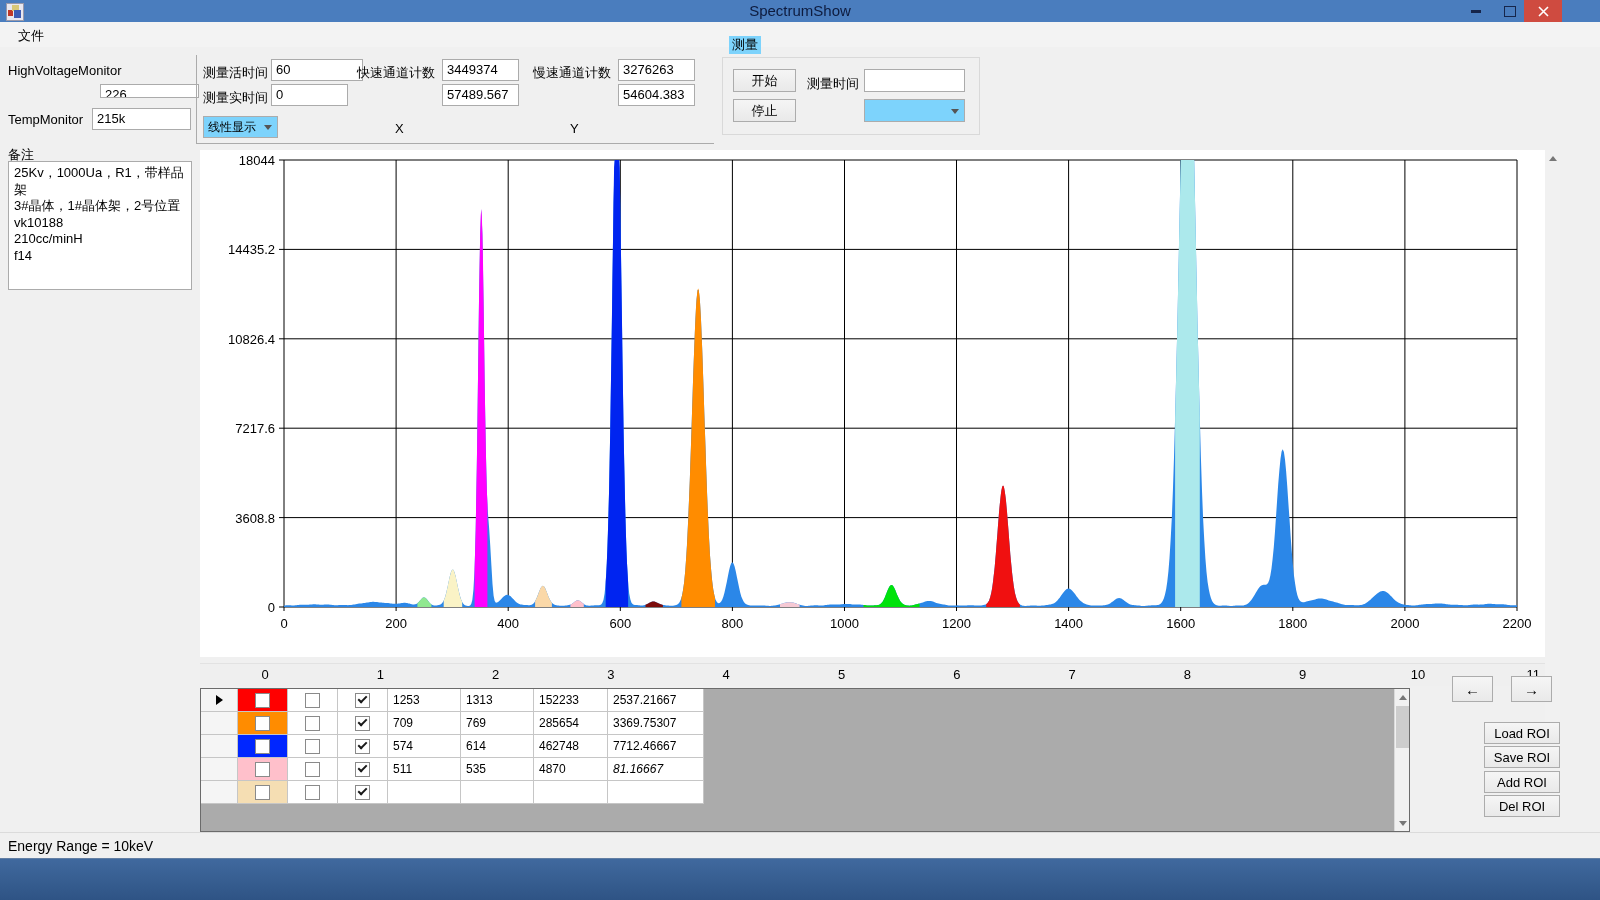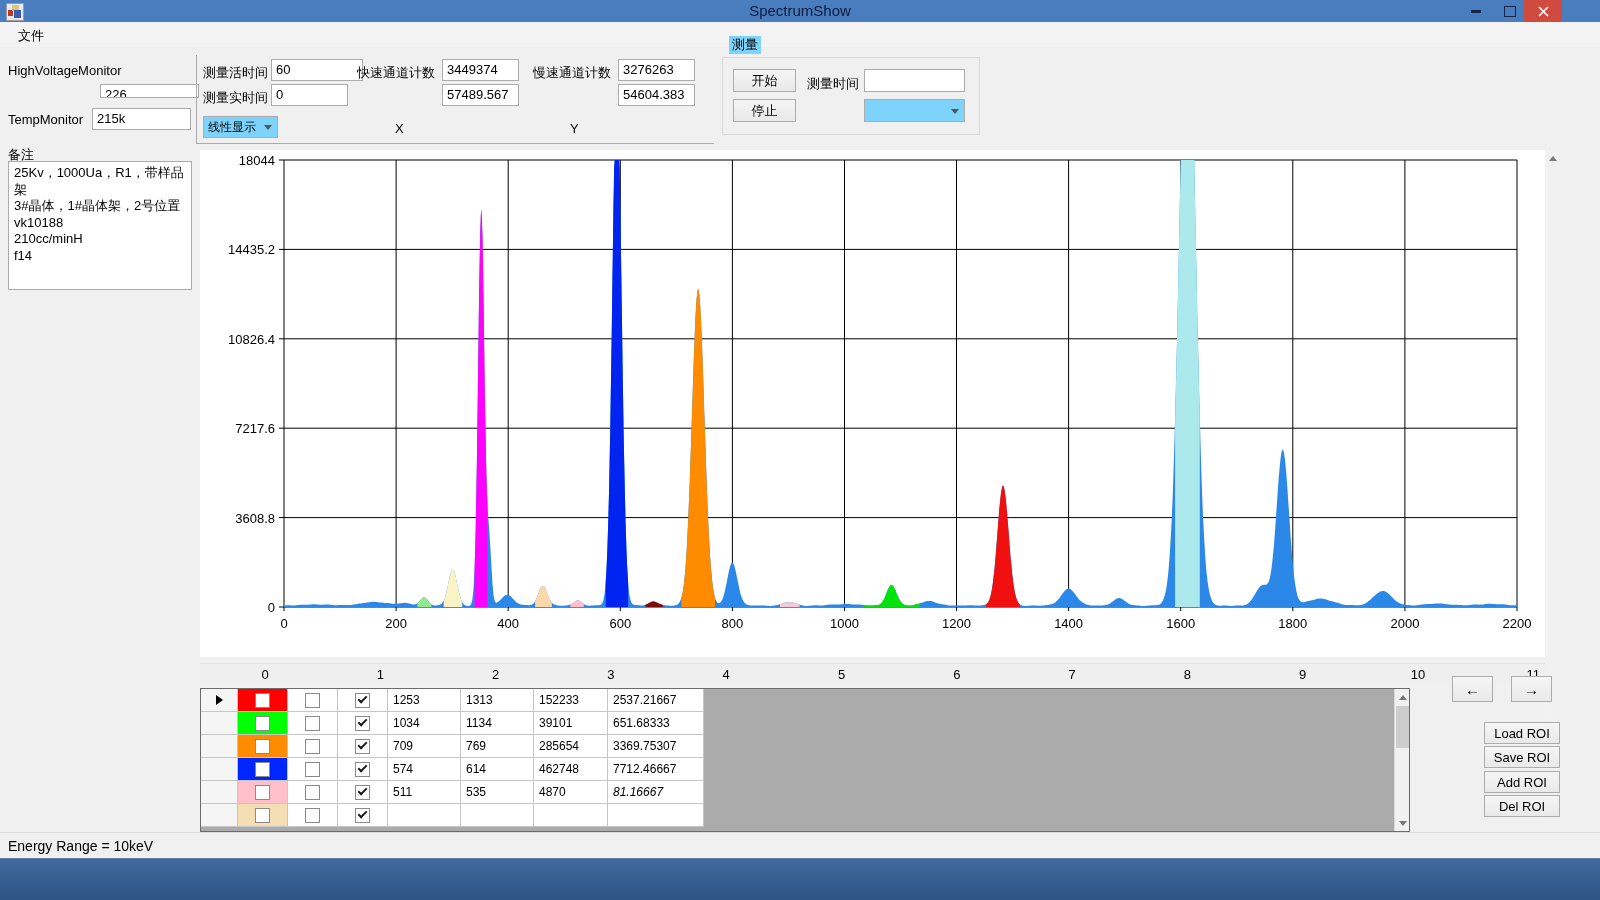--- a/index.html
+++ b/index.html
@@ -247,36 +247,20 @@
         <div class="td c" style="width: 50px;">
           <span class="cb checked"></span>
         </div>
         <div class="td" style="width: 73px;">1253</div>
         <div class="td" style="width: 73px;">1313</div>
         <div class="td" style="width: 74px;">152233</div>
         <div class="td" style="width: 96px;">2537.21667</div>
       </div>
       <div class="tr">
         <div class="td c rowhead" style="width: 37px;"></div>
-        <div class="td c" style="width: 50px; background: rgb(0, 255, 0);">
-          <span class="cb"></span>
-        </div>
-        <div class="td c" style="width: 50px;">
-          <span class="cb"></span>
-        </div>
-        <div class="td c" style="width: 50px;">
-          <span class="cb checked"></span>
-        </div>
-        <div class="td" style="width: 73px;">1034</div>
-        <div class="td" style="width: 73px;">1134</div>
-        <div class="td" style="width: 74px;">39101</div>
-        <div class="td" style="width: 96px;">651.68333</div>
-      </div>
-      <div class="tr">
-        <div class="td c rowhead" style="width: 37px;"></div>
         <div class="td c" style="width: 50px; background: rgb(255, 140, 0);">
           <span class="cb"></span>
         </div>
         <div class="td c" style="width: 50px;">
           <span class="cb"></span>
         </div>
         <div class="td c" style="width: 50px;">
           <span class="cb checked"></span>
         </div>
         <div class="td" style="width: 73px;">709</div>

